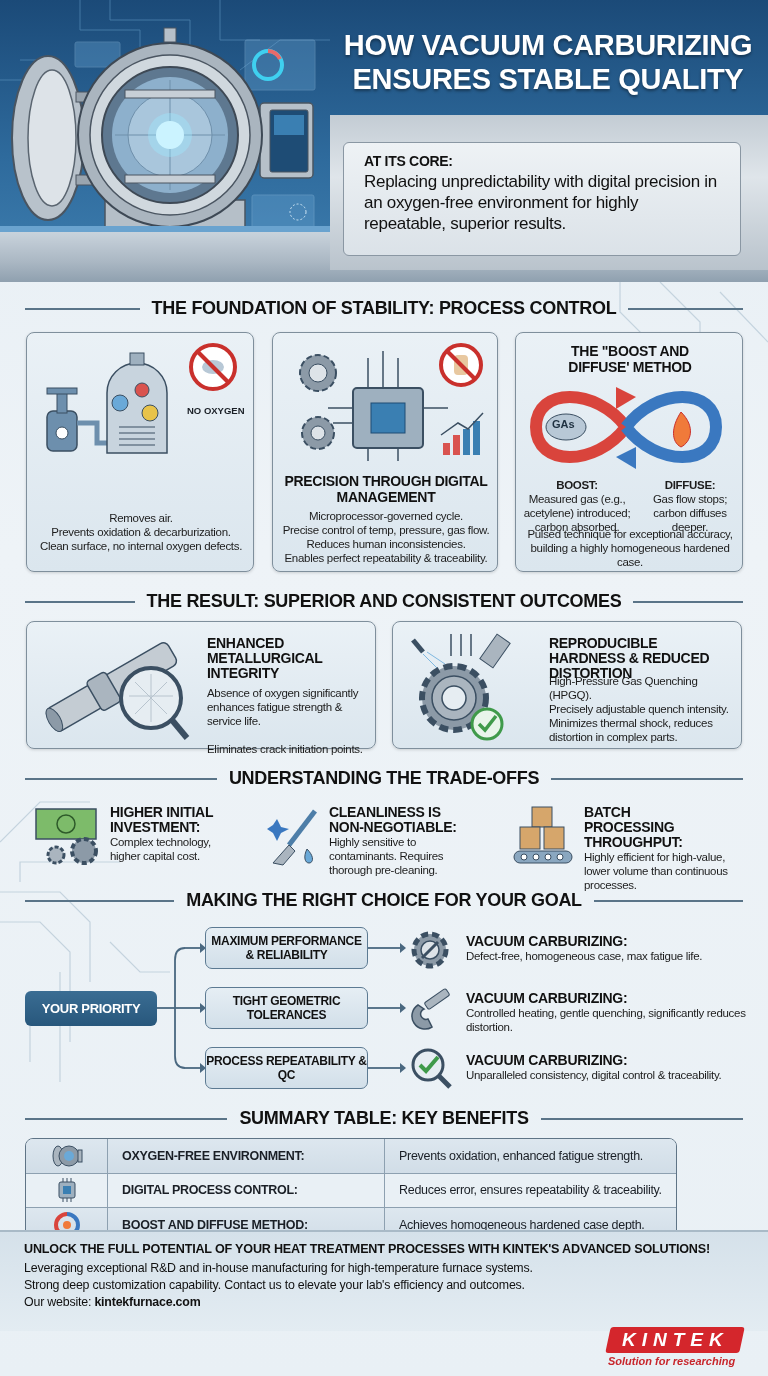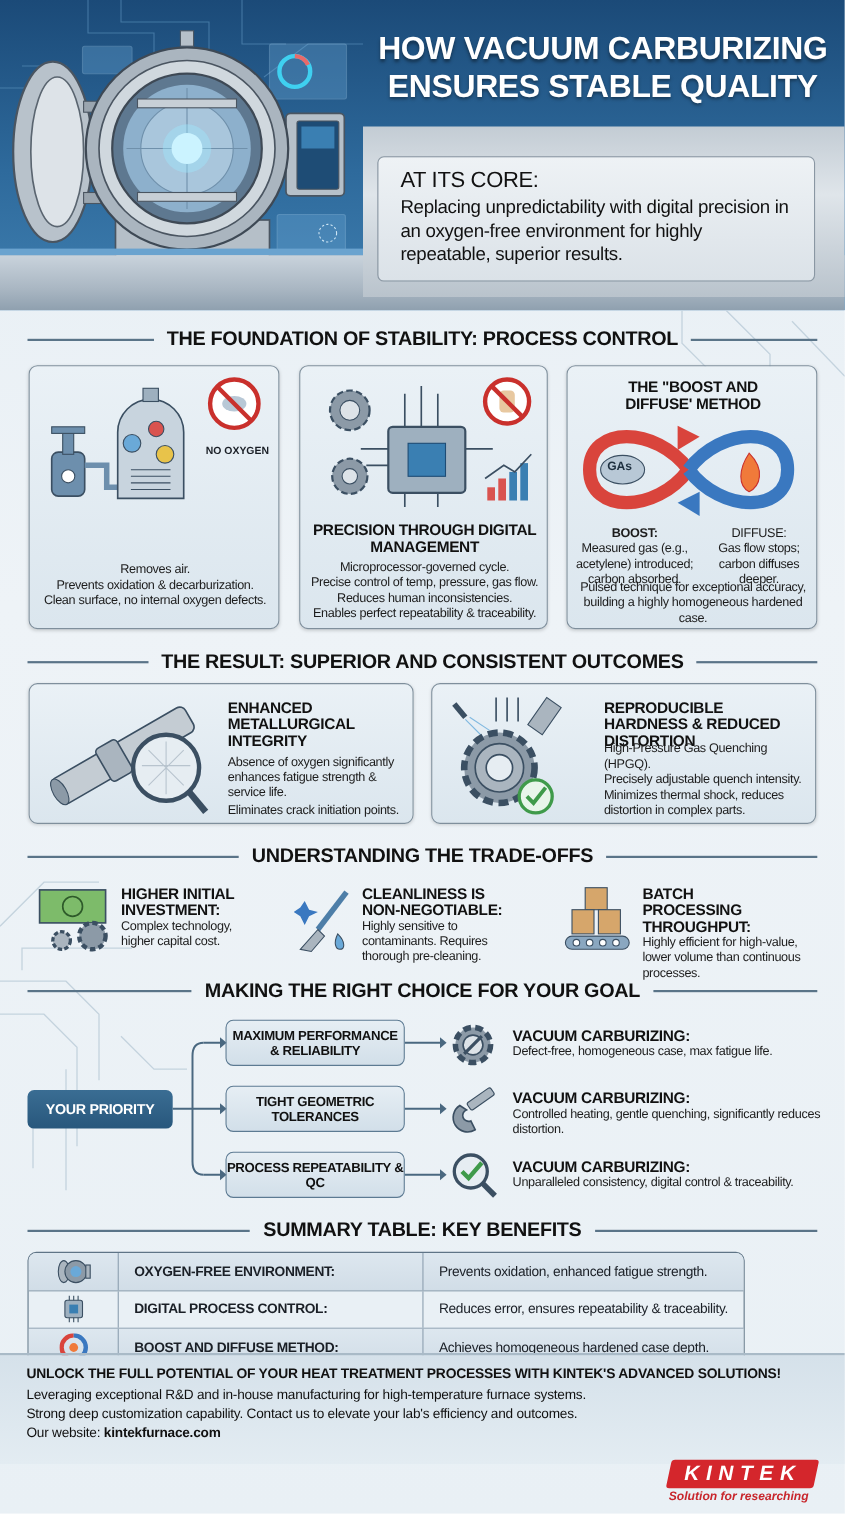--- a/index.html
+++ b/index.html
@@ -6,21 +6,21 @@
 html,body{width:768px;height:1376px;overflow:hidden}
 body{font-family:"Liberation Sans",sans-serif;color:#1a1f26;background:linear-gradient(180deg,#e6eef4 0%,#eef3f7 40%,#e9f0f5 100%);position:relative}
 .cond{font-family:"Liberation Sans",sans-serif;letter-spacing:-0.3px}
 
 .hero{position:absolute;left:0;top:0;width:768px;height:282px;background:linear-gradient(180deg,#1b4a78 0%,#2e6a9c 55%,#3f7fb0 100%);overflow:hidden}
 .hero-floor{position:absolute;left:0;top:232px;width:768px;height:50px;background:linear-gradient(180deg,#c9d3dc,#aab7c3 60%,#8fa0af)}
 .hero-band{position:absolute;left:0;top:226px;width:768px;height:6px;background:#6aa3cf}
 .hero-title{position:absolute;left:338px;top:28px;width:420px;color:#fff;font-weight:700;font-size:29px;line-height:34px;text-align:center;text-shadow:0 2px 3px rgba(0,0,0,.4)}
 .metal-panel{position:absolute;left:330px;top:115px;width:438px;height:155px;background:linear-gradient(180deg,#c3ccd4,#dfe5ea 40%,#b9c3cc)}
 .core-box{position:absolute;left:343px;top:142px;width:398px;height:114px;border:1.5px solid #8a97a3;border-radius:6px;background:linear-gradient(180deg,#eef2f5,#dbe2e8);padding:10px 20px}
-.core-label{font-weight:400;font-size:20px;color:#111}
+.core-label{font-weight:700;font-size:14px;color:#111}
 .core-text{font-size:17px;line-height:21px;color:#111;margin-top:2px}
 
 .furnace{position:absolute;left:0;top:0}
 
 .sec-head{position:absolute;left:25px;width:718px;display:flex;align-items:center;gap:12px}
 .sec-head .line{flex:1;height:2px;background:#5a7488}
 .sec-head .txt{font-weight:700;font-size:18px;color:#111;white-space:nowrap}
 .card{position:absolute;background:linear-gradient(180deg,#eaf1f6,#dbe6ee);border:1.5px solid #7f8f9c;border-radius:8px;box-shadow:0 1px 3px rgba(0,0,0,.15)}
 .card-title{font-weight:700;font-size:14px;line-height:16px;text-align:center;color:#111}
 .card-body{font-size:11.5px;line-height:14px;text-align:center;color:#1c1c1c}
@@ -203,21 +203,21 @@
     <polygon points="120,70 100,80 120,92" fill="#3a78c0"></polygon>
     <ellipse cx="50" cy="50" rx="20" ry="13" fill="#b8c8d6" stroke="#3b4f62"></ellipse>
     <path d="M165 35 C155 50 155 65 165 70 C175 65 180 50 165 35Z" fill="#f07a3a" stroke="#c9302c"></path>
   </svg>
   <div style="position:absolute;left:36px;top:85px;font-size:11px;font-weight:700;color:#1e3040">GAs</div>
   <div class="card-body cond" style="position:absolute;left:6px;top:145px;width:110px">
     <div style="font-weight:700">BOOST:</div>
     <div>Measured gas (e.g., acetylene) introduced; carbon absorbed.</div>
   </div>
   <div class="card-body cond" style="position:absolute;left:126px;top:145px;width:96px">
-    <div style="font-weight:400">DIFFUSE:</div>
+    <div style="font-weight:700">DIFFUSE:</div>
     <div>Gas flow stops; carbon diffuses deeper.</div>
   </div>
   <div class="card-body cond" style="position:absolute;left:6px;top:194px;width:216px">Pulsed technique for exceptional accuracy, building a highly homogeneous hardened case.</div>
 </div>
 
 <div class="sec-head" style="top:591px">
   <div class="line"></div>
   <div class="txt cond">THE RESULT: SUPERIOR AND CONSISTENT OUTCOMES</div>
   <div class="line"></div>
 </div>
@@ -229,21 +229,21 @@
       <rect x="60" y="44" width="22" height="34" rx="4" fill="#aab5bf" stroke="#3b4f62" stroke-width="1.5"></rect>
       <ellipse cx="14" cy="61" rx="6" ry="13" fill="#8c9aa7" stroke="#3b4f62"></ellipse>
     </g>
     <circle cx="120" cy="72" r="30" fill="#e6edf2" stroke="#3b4f62" stroke-width="4"></circle>
     <path d="M98 70 L142 70 M120 48 L120 96 M104 56 L136 88 M104 88 L136 56" stroke="#b8c4ce" stroke-width="1"></path>
     <line x1="141" y1="94" x2="156" y2="112" stroke="#3b4f62" stroke-width="6"></line>
   </svg>
   <div class="h-left cond" style="position:absolute;left:180px;top:14px;width:160px">ENHANCED METALLURGICAL INTEGRITY</div>
   <div class="b-left cond" style="position:absolute;left:180px;top:64px;width:162px">
     <div>Absence of oxygen significantly enhances fatigue strength &amp; service life.</div>
-    <div style="margin-top:2px">Eliminates crack initiation points.</div>
+    <div style="margin-top:14px">Eliminates crack initiation points.</div>
   </div>
 </div>
 
 <div class="card" style="left:392px;top:621px;width:350px;height:128px">
   <svg width="120" height="120" style="position:absolute;left:6px;top:4px">
     <line x1="14" y1="14" x2="24" y2="26" stroke="#3b4f62" stroke-width="5"></line>
     <g stroke="#7fb8e0" stroke-width="1">
         <line x1="24" y1="28" x2="40" y2="44"></line>
         <line x1="28" y1="26" x2="46" y2="38"></line>
       </g>

